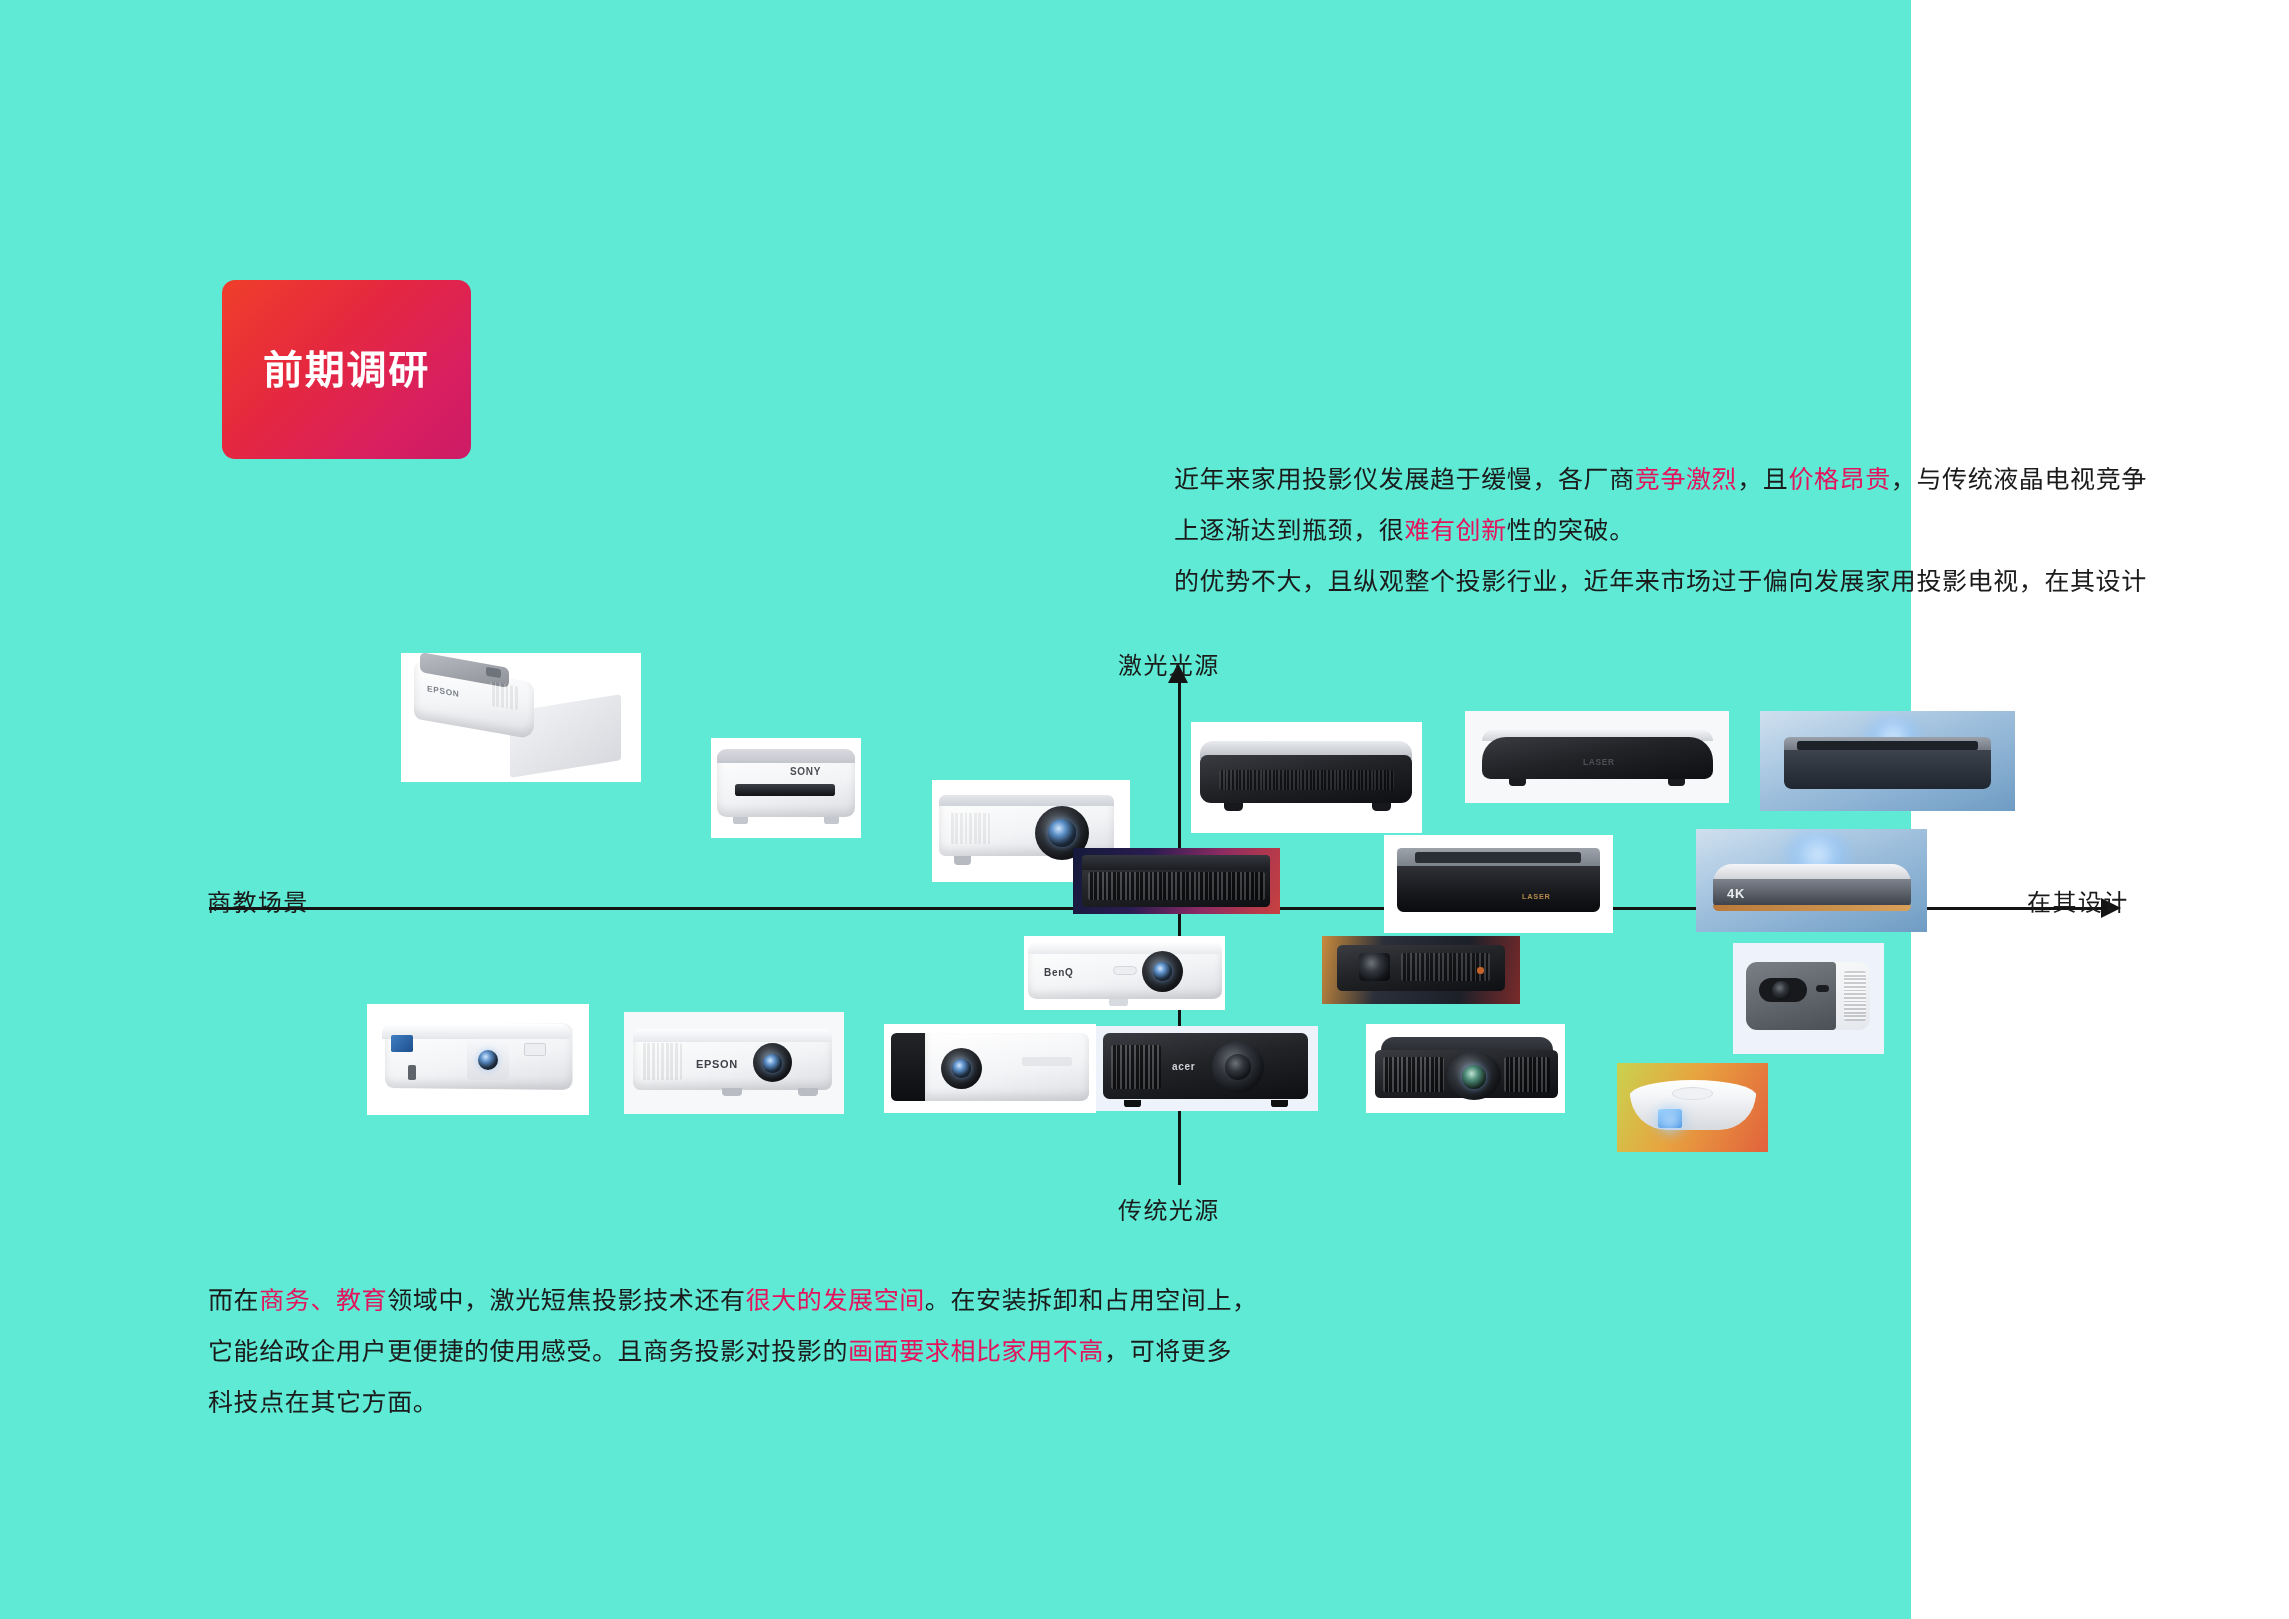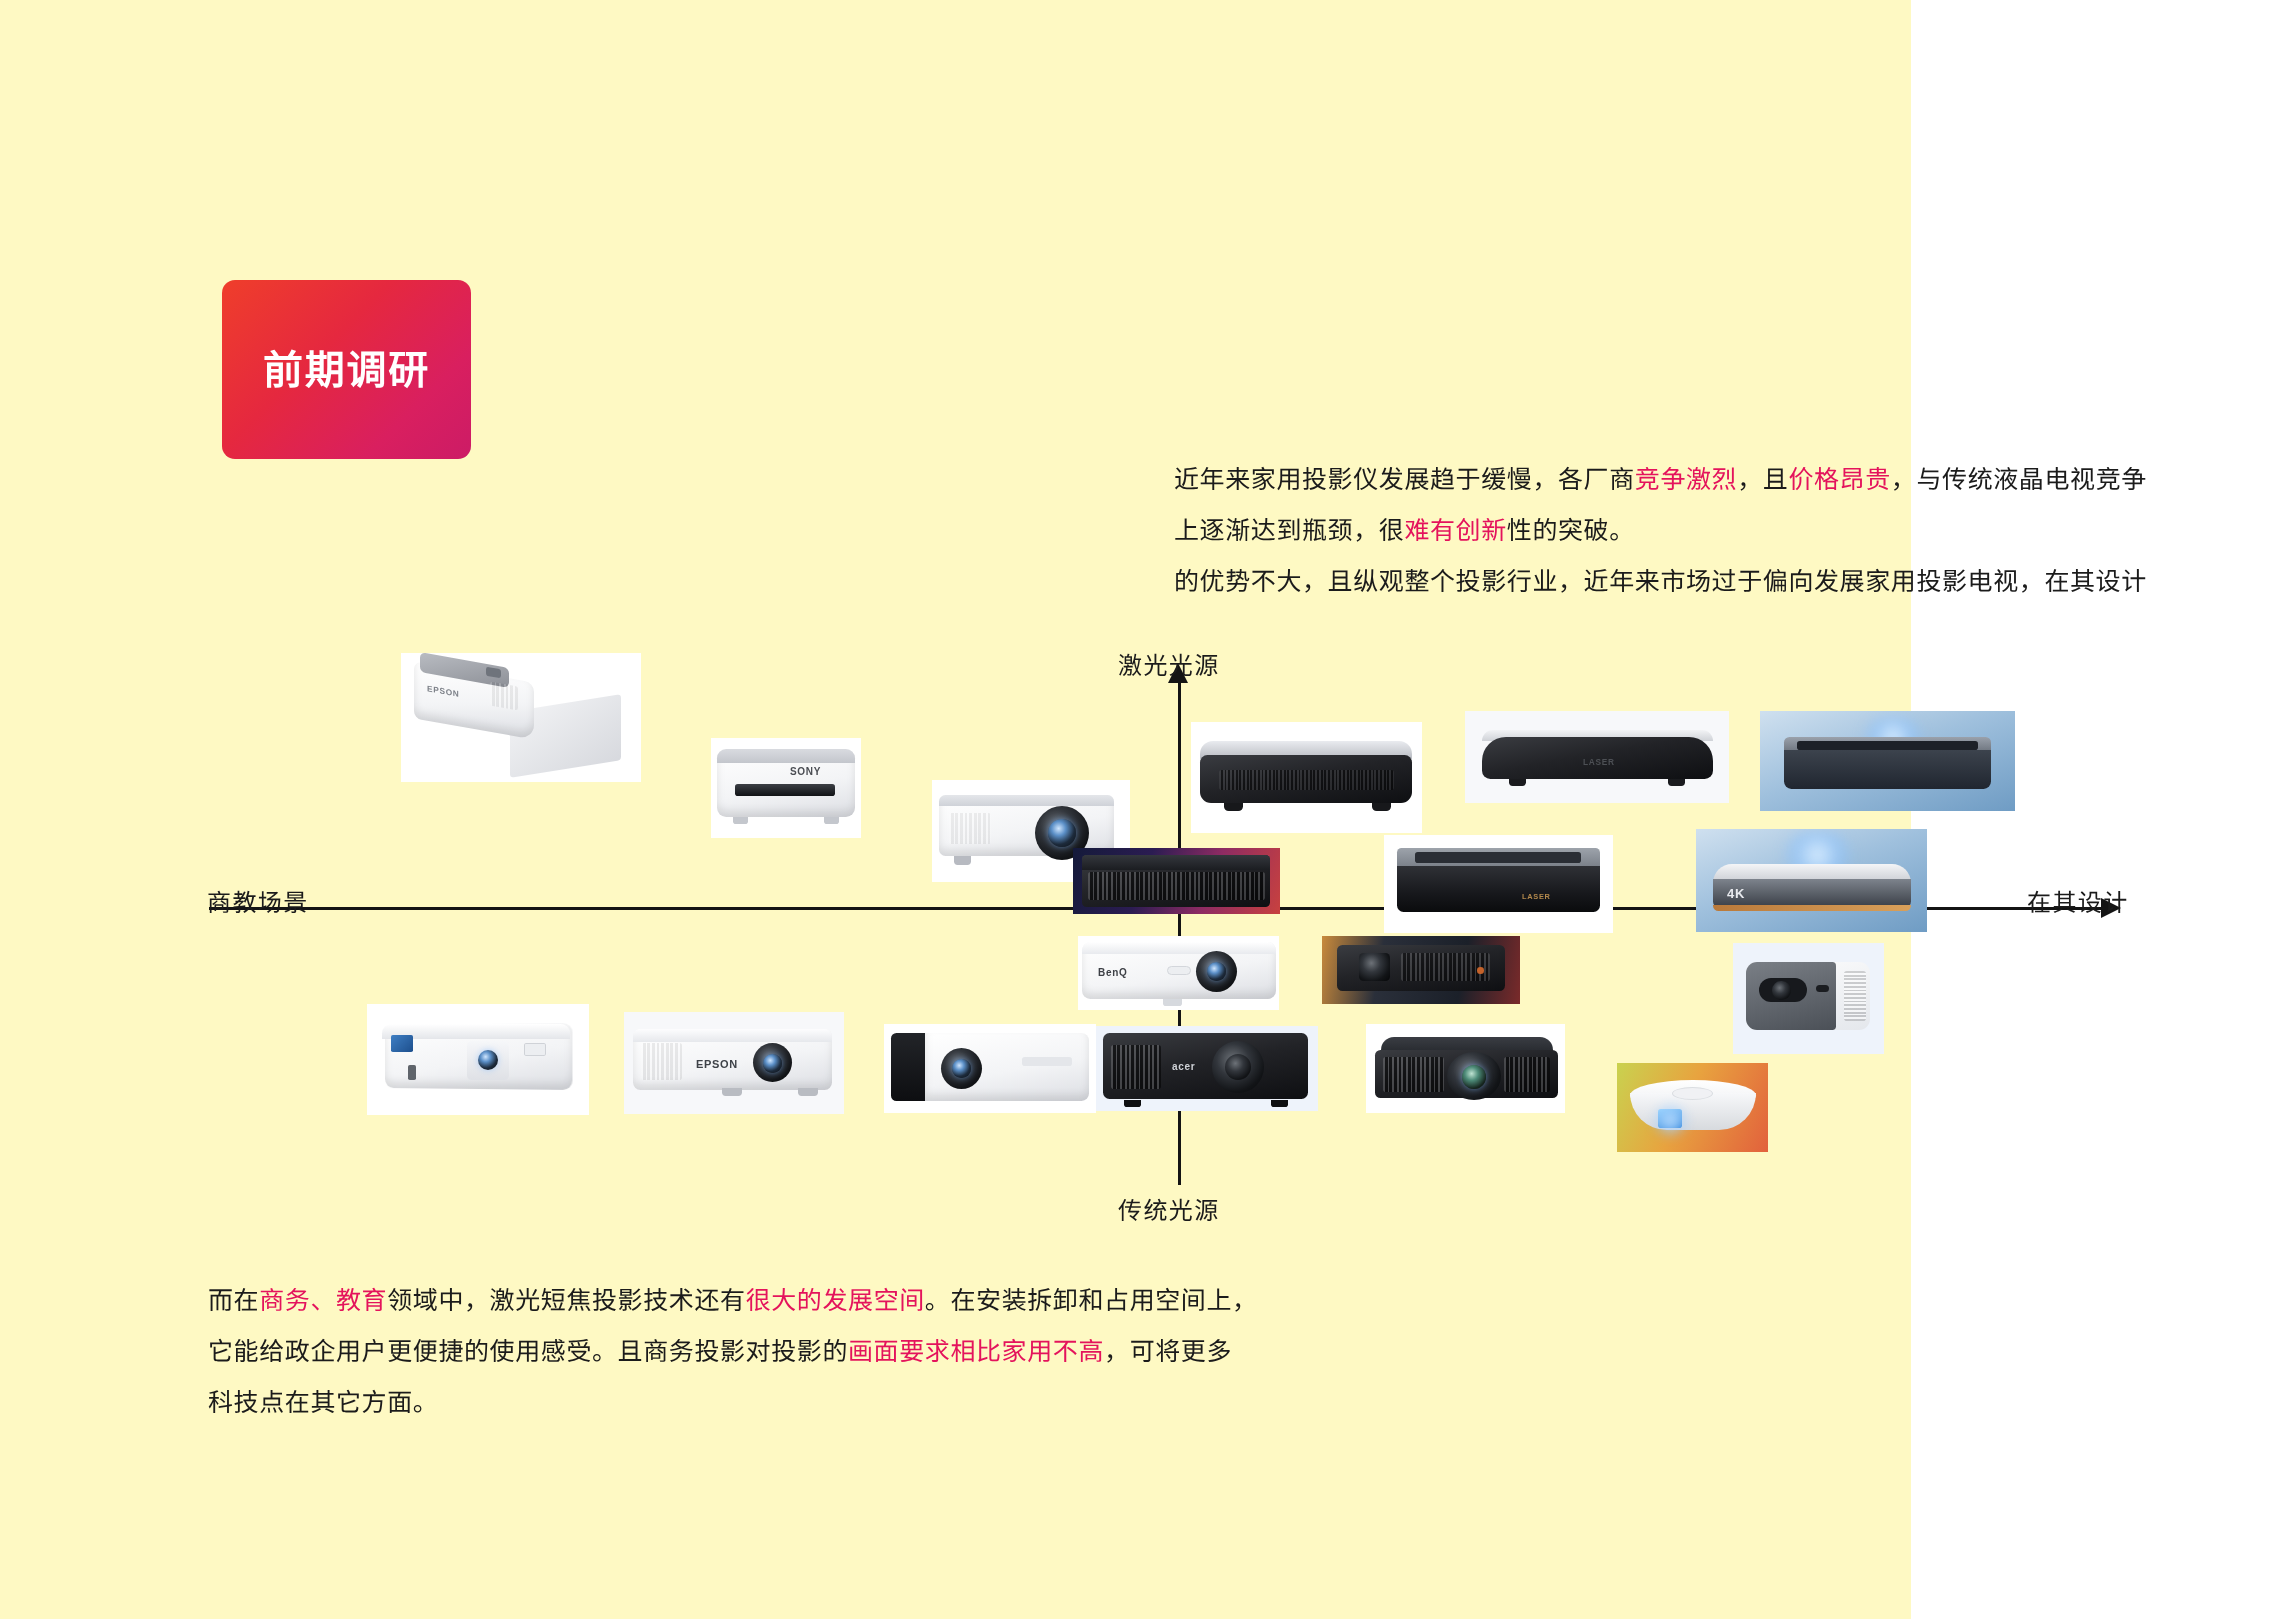--- a/index.html
+++ b/index.html
@@ -3,21 +3,21 @@
 <meta charset="utf-8">
 <title>前期调研</title>
 <style>
   * { box-sizing: border-box; margin: 0; padding: 0; }
   html, body {
     width: 2290px; height: 1620px;
     background: #ffffff;
     font-family: "Liberation Sans", "DejaVu Sans", sans-serif;
     overflow: hidden;
   }
-  #slide { position: relative; width: 1911px; height: 1620px; background: #fef9c3; }
+  #slide { position: relative; width: 1911px; height: 1620px; background: #5eead4; }
 
   
   .badge {
     position: absolute;
     left: 222px; top: 280px;
     width: 249px; height: 179px;
     border-radius: 13px;
     background: linear-gradient(135deg, #ef3e2b 0%, #e5283f 40%, #d91f5f 75%, #cc1b66 100%);
     display: flex; align-items: center; justify-content: center;
   }
@@ -202,21 +202,21 @@
   </div>
 
   <div class="tile bg-white" style="left:884px; top:1024px; width:212px; height:89px;">
     <div class="body" style="left:7.4px; top:9.2px; width:37px; height:68px; background:linear-gradient(180deg,#222428,#0d0e11); border-radius:5.5px 0 0 5.5px;"></div>
     <div class="body pj-white" style="left:41px; top:9.2px; width:164px; height:68px; border-radius:0 7.4px 7.4px 0;"></div>
     <div class="body lens-dark" style="left:57px; top:24px; width:41px; height:41px;"></div>
     <div class="body lens" style="left:68px; top:35px; width:18.5px; height:18.5px;"></div>
     <div class="body" style="left:138px; top:33px; width:50px; height:9.2px; background:#e4e6ea; border-radius:2.8px;"></div>
   </div>
 
-  <div class="tile bg-white" style="left:1078px; top:936px; width:201px; height:74px;text-decoration:underline;">
+  <div class="tile bg-white" style="left:1024px; top:936px; width:201px; height:74px;text-decoration:underline;">
     <div class="body pj-white" style="left:3.7px; top:5.5px; width:194px; height:57px; border-radius:8.3px;"></div>
     <div class="body" style="left:3.7px; top:5.5px; width:194px; height:12px; background:linear-gradient(180deg,#ffffff,#e8eaee); border-radius:8.3px 8.3px 0 0;"></div>
     <div class="body lens-dark" style="left:118px; top:14.8px; width:41px; height:41px;"></div>
     <div class="body lens" style="left:129px; top:26px; width:18.5px; height:18.5px;"></div>
     <div class="brand" style="left:20px; top:31px; color:#3d4046; font-size:10px;">BenQ</div>
     <div class="body" style="left:89px; top:29.5px; width:24px; height:9.2px; background:#eceef1; border:0.9px solid #d3d6db; border-radius:5.5px;"></div>
     <div class="body" style="left:85px; top:63px; width:18.5px; height:7.4px; background:#d6d9de; border-radius:0 0 2.8px 2.8px;"></div>
   </div>
 
   <div class="tile bg-pale" style="left:1096px; top:1026px; width:222px; height:85px;">

